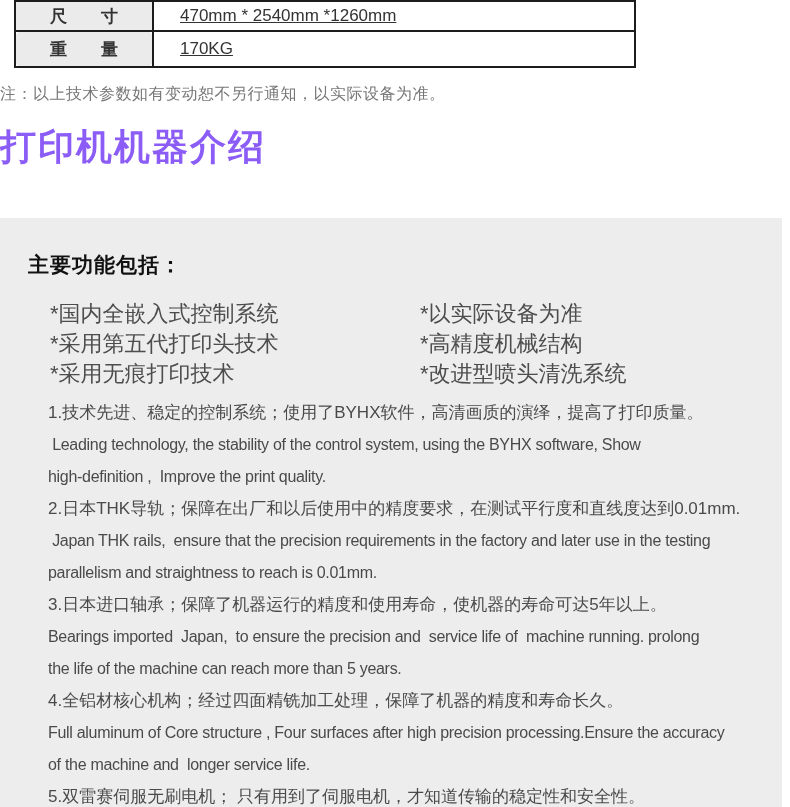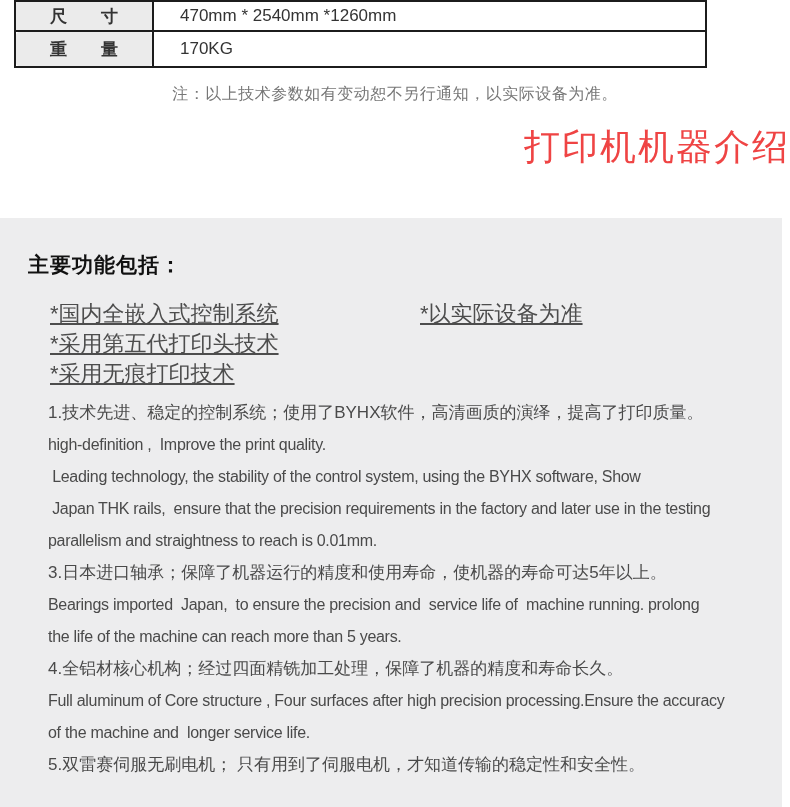--- a/index.html
+++ b/index.html
@@ -2,45 +2,45 @@
 <html><head>
 <meta charset="utf-8">
 <style>
   * { margin:0; padding:0; box-sizing:border-box; }
   html,body { width:790px; height:807px; overflow:hidden; background:#ffffff;
     font-family:"Liberation Sans","DejaVu Sans",sans-serif; }
 
   
   .top-section { background:#ffffff; height:218px; }
 
-  table.spec { border-collapse:collapse; margin-left:14px; width:693px;
+  table.spec { border-collapse:collapse; margin-left:14px; width:622px;
     border:2px solid #1c1c1c;padding-left:7px; }
   table.spec td { border:2px solid #1c1c1c; font-size:17px; color:#333333; }
   td.spec-label { width:138px; background:#ebebeb; text-align:center;
     font-weight:bold; color:#444444; }
-  td.spec-value { padding-left:26px; background:#ffffff; }
+  td.spec-value { padding-left:26px; background:#ffffff;text-decoration:underline; }
   tr.row-1 td { height:30px; }
   tr.row-2 td { height:36px;border-radius:7px; }
 
-  .note { margin-top:16px; text-align:center; font-size:16px; color:#777777;
+  .note { margin-top:16px; text-align:left; font-size:16px; color:#777777;
     letter-spacing:0.5px; }
 
-  .page-title { margin-top:18px; text-align:right; font-size:36px;
-    font-weight:normal; color:#ef4444; letter-spacing:2px; }
+  .page-title { margin-top:18px; text-align:left; font-size:36px;
+    font-weight:bold; color:#8b5cf6; letter-spacing:2px; }
 
   
   .panel { background:#ededee; width:782px; height:589px; padding-top:33px;
     overflow:hidden; }
 
   .section-heading { margin-left:28px; font-size:21px; font-weight:bold;
     color:#111111; line-height:28px; letter-spacing:1px; }
 
   .features { margin:20px 0 0 50px; display:grid;
     grid-template-columns:370px auto; grid-template-rows:repeat(3,30px);
-    grid-auto-flow:column; font-size:22px; color:#4d4d4d;text-decoration:underline; }
+    grid-auto-flow:column; font-size:22px; color:#4d4d4d; }
   .feature-item { line-height:30px; white-space:pre; }
 
   .paragraphs { margin:8px 0 0 48px; color:#4a4a4a; }
   .pline { height:32px; line-height:32px; white-space:pre; }
   .pline.zh { font-size:17px; }
   .pline.en { font-size:16px; letter-spacing:-0.3px; }
 </style>
 </head>
 <body>
 
@@ -67,27 +67,30 @@
 
 <div class="panel">
 
   <div class="section-heading">主要功能包括：</div>
 
   <div class="features">
     <div class="feature-item">*国内全嵌入式控制系统</div>
     <div class="feature-item">*采用第五代打印头技术</div>
     <div class="feature-item">*采用无痕打印技术</div>
     <div class="feature-item">*以实际设备为准</div>
+    <div class="feature-item">*高精度机械结构</div>
+    <div class="feature-item">*改进型喷头清洗系统</div>
   </div>
 
   <div class="paragraphs">
     <div class="pline zh">1.技术先进、稳定的控制系统；使用了BYHX软件，高清画质的演绎，提高了打印质量。</div>
+    <div class="pline en"> Leading technology, the stability of the control system, using the BYHX software, Show</div>
     <div class="pline en">high-definition ,  Improve the print quality.</div>
-    <div class="pline en"> Leading technology, the stability of the control system, using the BYHX software, Show</div>
 
+    <div class="pline zh">2.日本THK导轨；保障在出厂和以后使用中的精度要求，在测试平行度和直线度达到0.01mm.</div>
     <div class="pline en"> Japan THK rails,  ensure that the precision requirements in the factory and later use in the testing</div>
     <div class="pline en">parallelism and straightness to reach is 0.01mm.</div>
 
     <div class="pline zh">3.日本进口轴承；保障了机器运行的精度和使用寿命，使机器的寿命可达5年以上。</div>
     <div class="pline en">Bearings imported  Japan,  to ensure the precision and  service life of  machine running. prolong</div>
     <div class="pline en">the life of the machine can reach more than 5 years.</div>
 
     <div class="pline zh">4.全铝材核心机构；经过四面精铣加工处理，保障了机器的精度和寿命长久。</div>
     <div class="pline en">Full aluminum of Core structure , Four surfaces after high precision processing.Ensure the accuracy</div>
     <div class="pline en">of the machine and  longer service life.</div>

